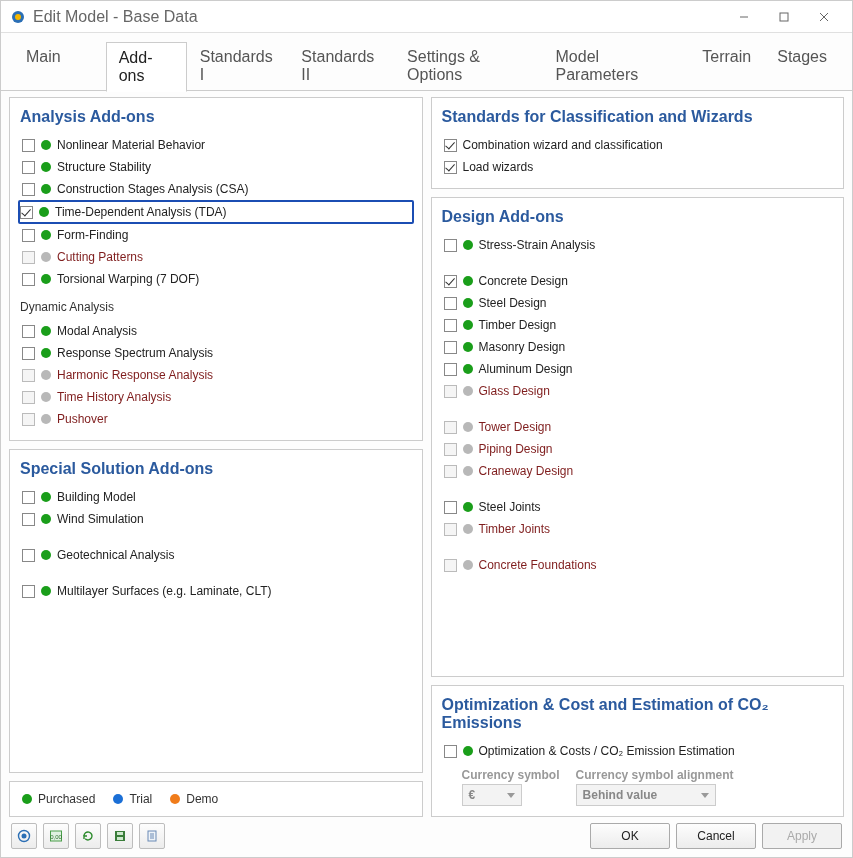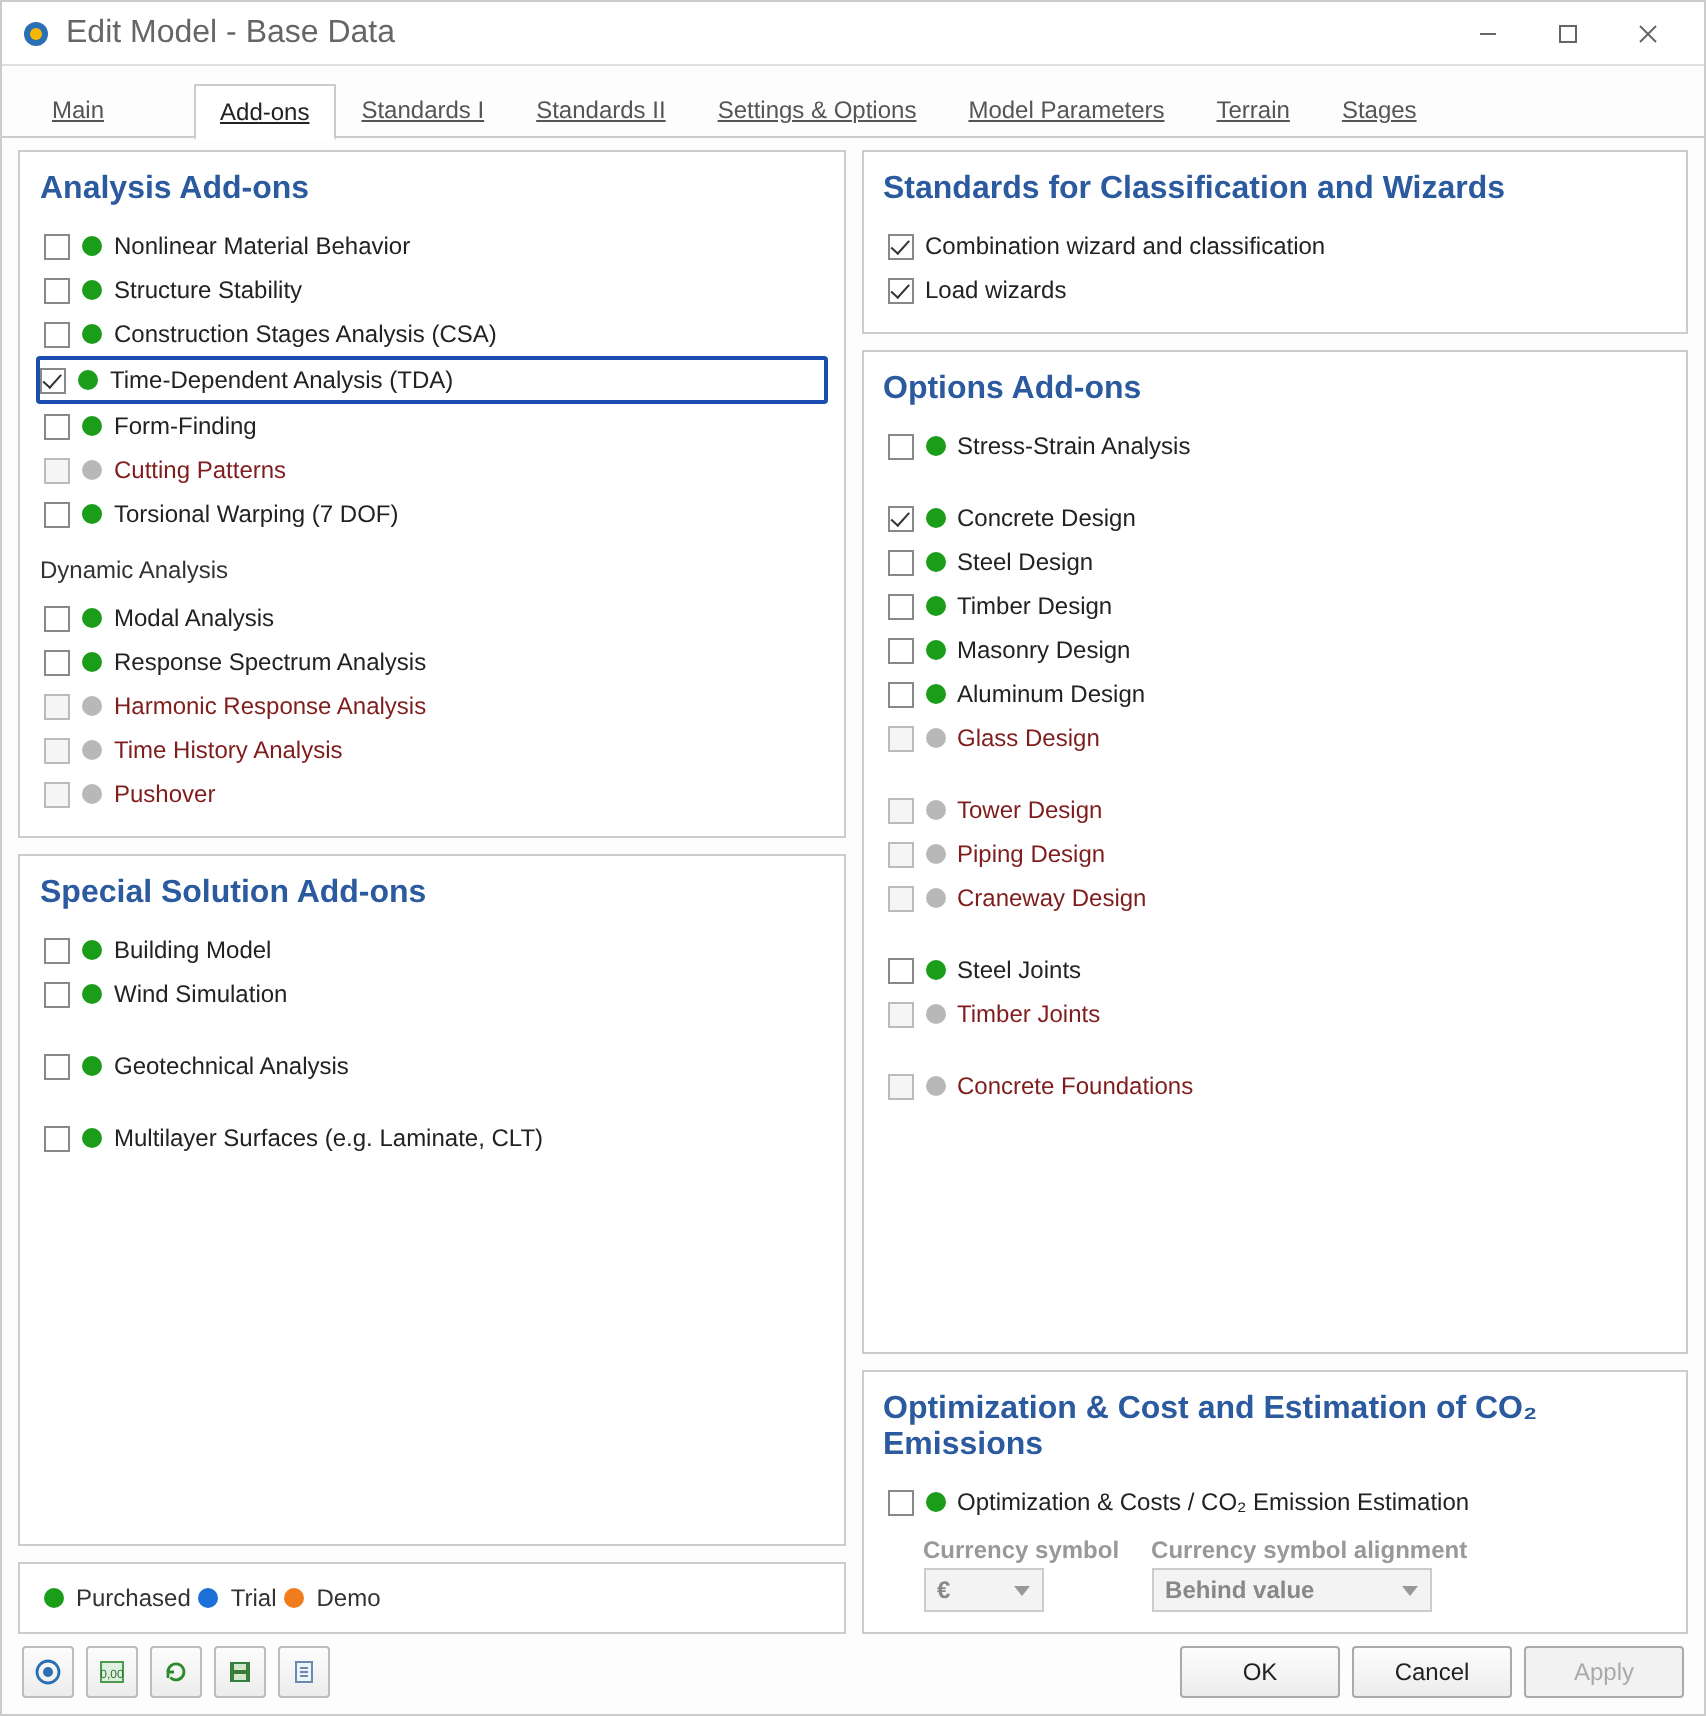--- a/index.html
+++ b/index.html
@@ -41,22 +41,21 @@
     padding: 8px 12px 0 12px;
     gap: 0;
     background: #fdfdfd;
   }
   .tab {
     padding: 6px 12px 6px 12px;
     color: #555;
     cursor: pointer;
     border: 1px solid transparent;
     border-bottom: none;
-    font-size: 12px;
-    text-decoration: underline;
+    font-size: 16px;
   }
   .tab.active {
     background: #fff;
     border-color: #ccc;
     border-bottom: 1px solid #fff;
     position: relative;
     top: 1px;
     color: #222;
     margin-left: 32px;
   }
@@ -133,21 +132,21 @@
   .dot.orange{ background: #f07c1b; }
   .item .label { color: #222; }
   .item.disabled .label { color: #7f1d1d; }
   .gap-lg { height: 14px; }
 
   .legend {
     border: 1px solid #ccc;
     background: #fff;
     padding: 10px 12px;
     display: flex;
-    gap: 4px;
+    gap: 18px;
     align-items: center;
   }
   .legend .item { height: auto; padding: 0; }
 
   .currency-row {
     display: flex; gap: 16px; margin-top: 6px; padding-left: 20px;
   }
   .currency-row .fld { display: flex; flex-direction: column; gap: 2px; color: #999; font-size: 12px; font-weight: bold;}
   .combo {
     height: 22px; border: 1px solid #ccc; background: #f3f3f3;
@@ -345,21 +344,21 @@
           <span class="chk checked"></span>
           <span class="label">Combination wizard and classification</span>
         </div>
         <div class="item">
           <span class="chk checked"></span>
           <span class="label">Load wizards</span>
         </div>
       </div>
 
       <div class="panel fill">
-        <div class="section-title">Options Add-ons</div>
+        <div class="section-title">Design Add-ons</div>
 
         <div class="item">
           <span class="chk"></span>
           <span class="dot green"></span>
           <span class="label">Stress-Strain Analysis</span>
         </div>
         <div class="gap-lg"></div>
         <div class="item">
           <span class="chk checked"></span>
           <span class="dot green"></span>

